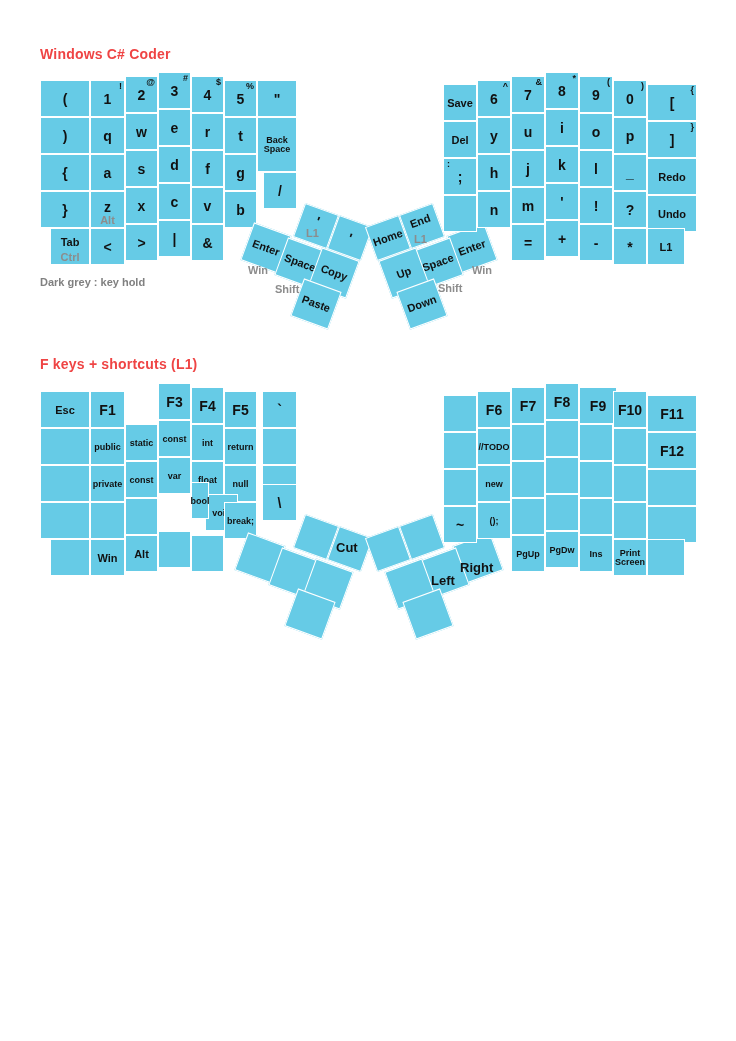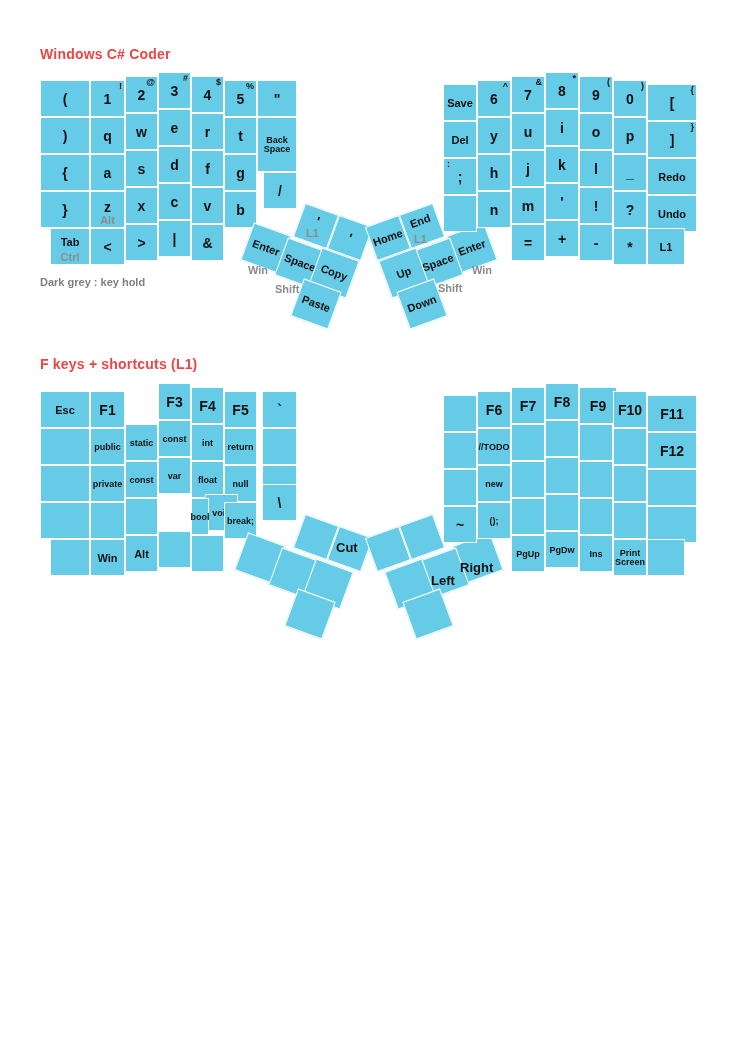--- a/index.html
+++ b/index.html
@@ -444,21 +444,21 @@
 </div>
 <div class="key" style="left:90px; top:502px; width:35px; height:37px;">
   <span class="lbl c xs"></span>
 </div>
 <div class="key" style="left:125px; top:498px; width:33px; height:37px;">
   <span class="lbl c xs"></span>
 </div>
 <div class="key" style="left:158px; top:494px; width:33px; height:37px;margin-left:47px;">
   <span class="lbl c xs">void</span>
 </div>
-<div class="key" style="left:191px; top:498px; width:18px; height:37px;">
+<div class="key" style="left:191px; top:482px; width:18px; height:37px;">
   <span class="lbl c xs">bool</span>
 </div>
 <div class="key" style="left:224px; top:502px; width:33px; height:37px;">
   <span class="lbl c xs">break;</span>
 </div>
 <div class="key" style="left:262px; top:484px; width:35px; height:37px;">
   <span class="lbl c">\</span>
 </div>
 
 <div class="key" style="left:50px; top:539px; width:40px; height:37px;">

